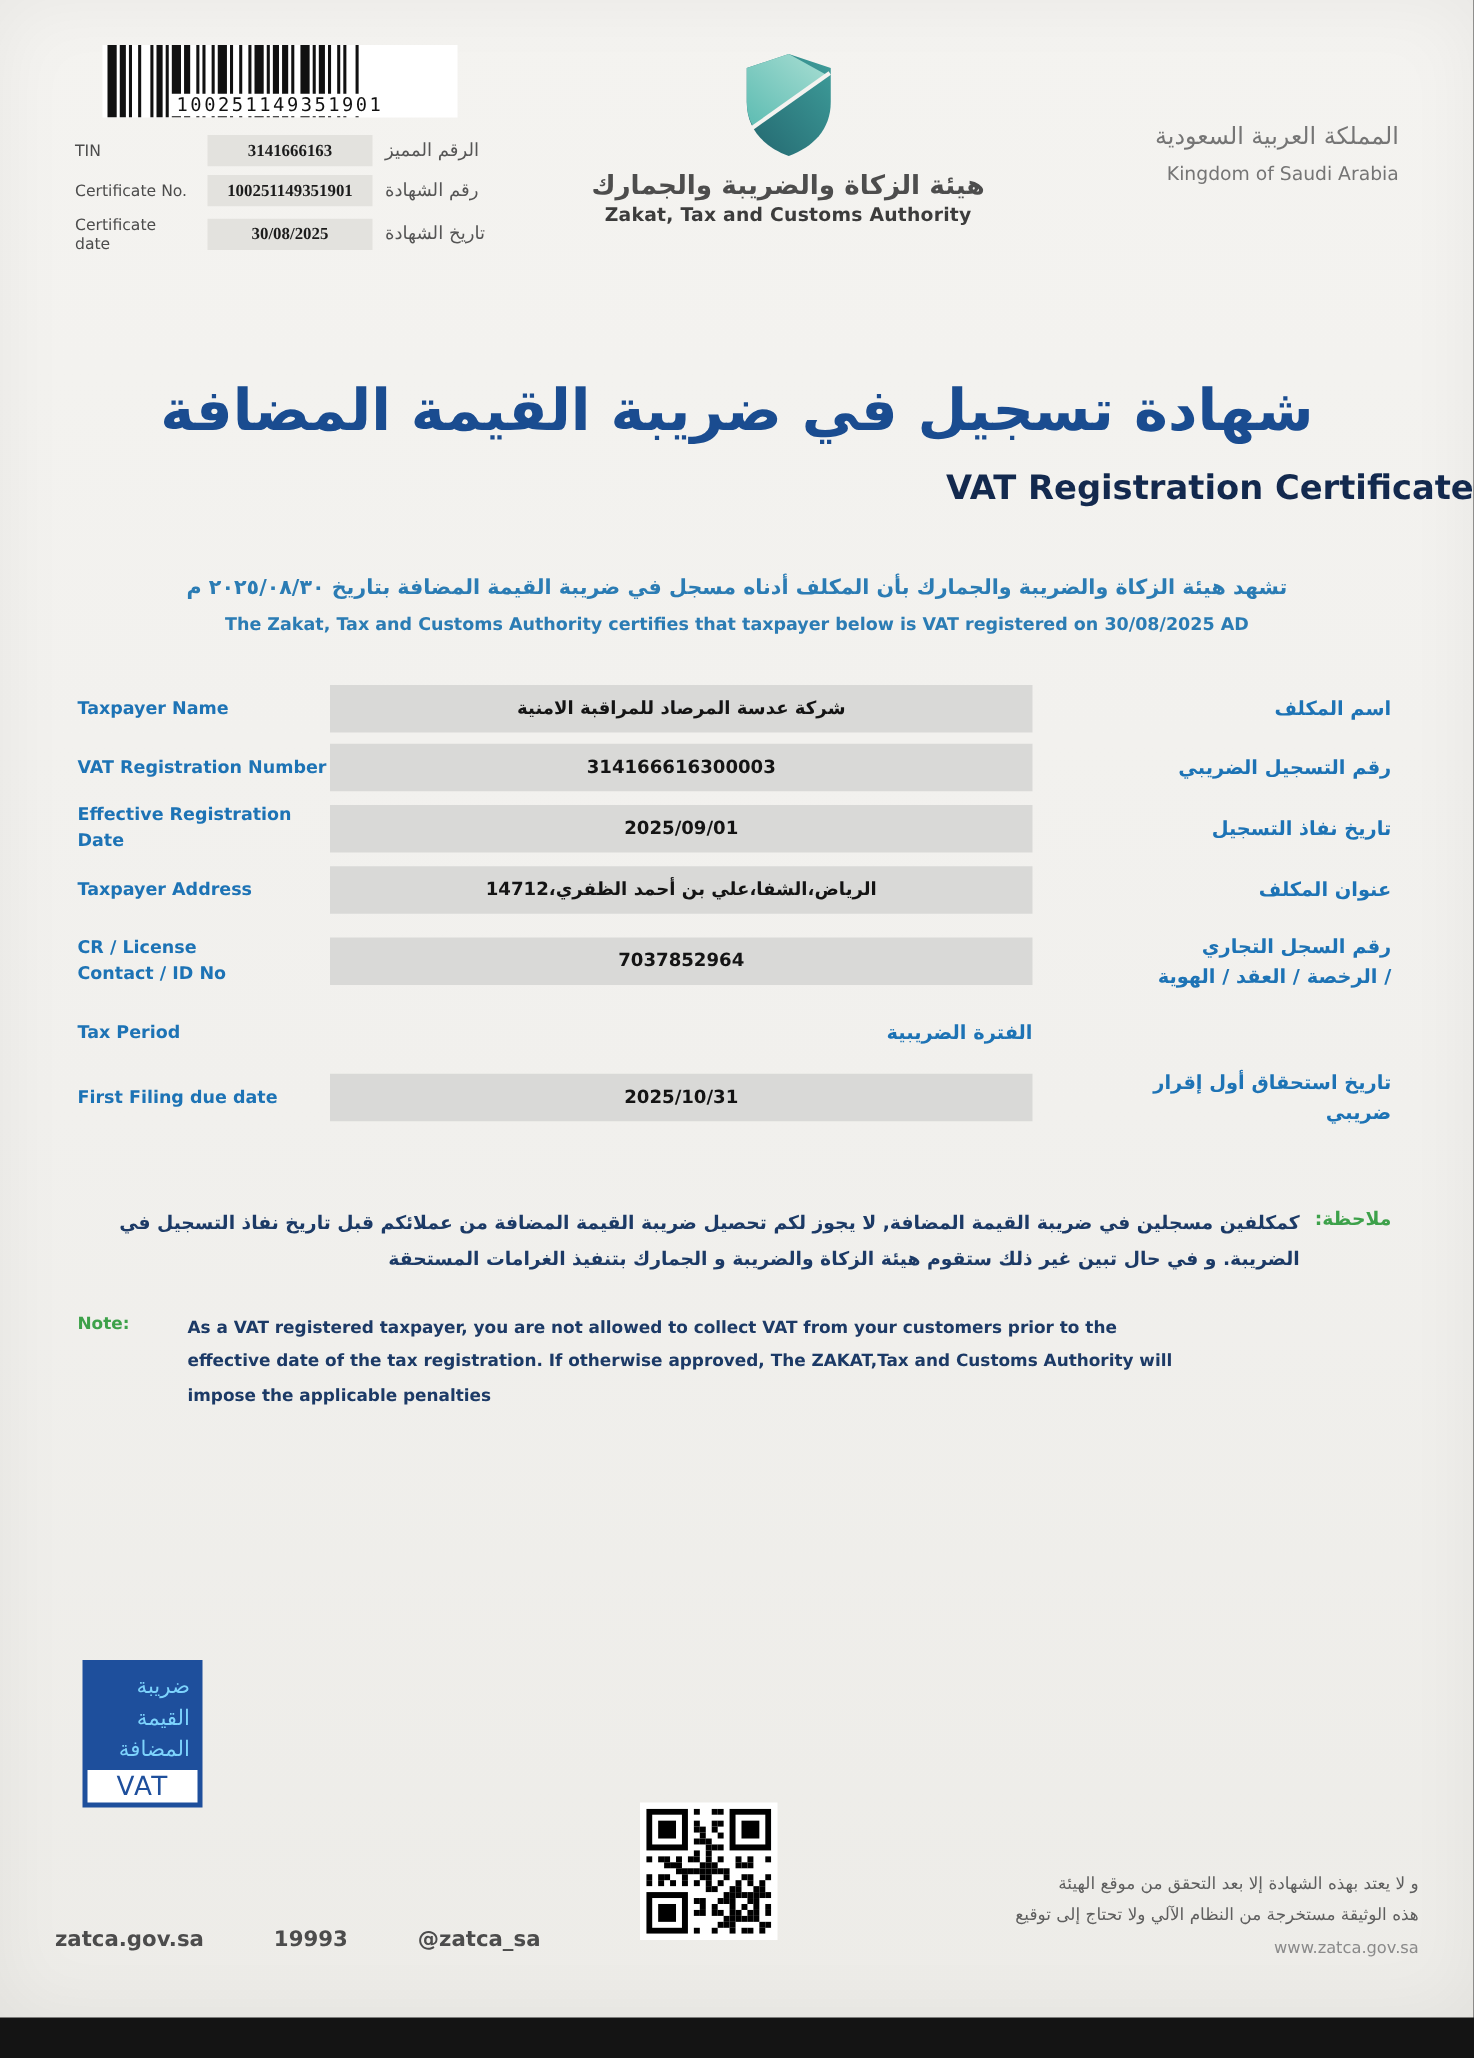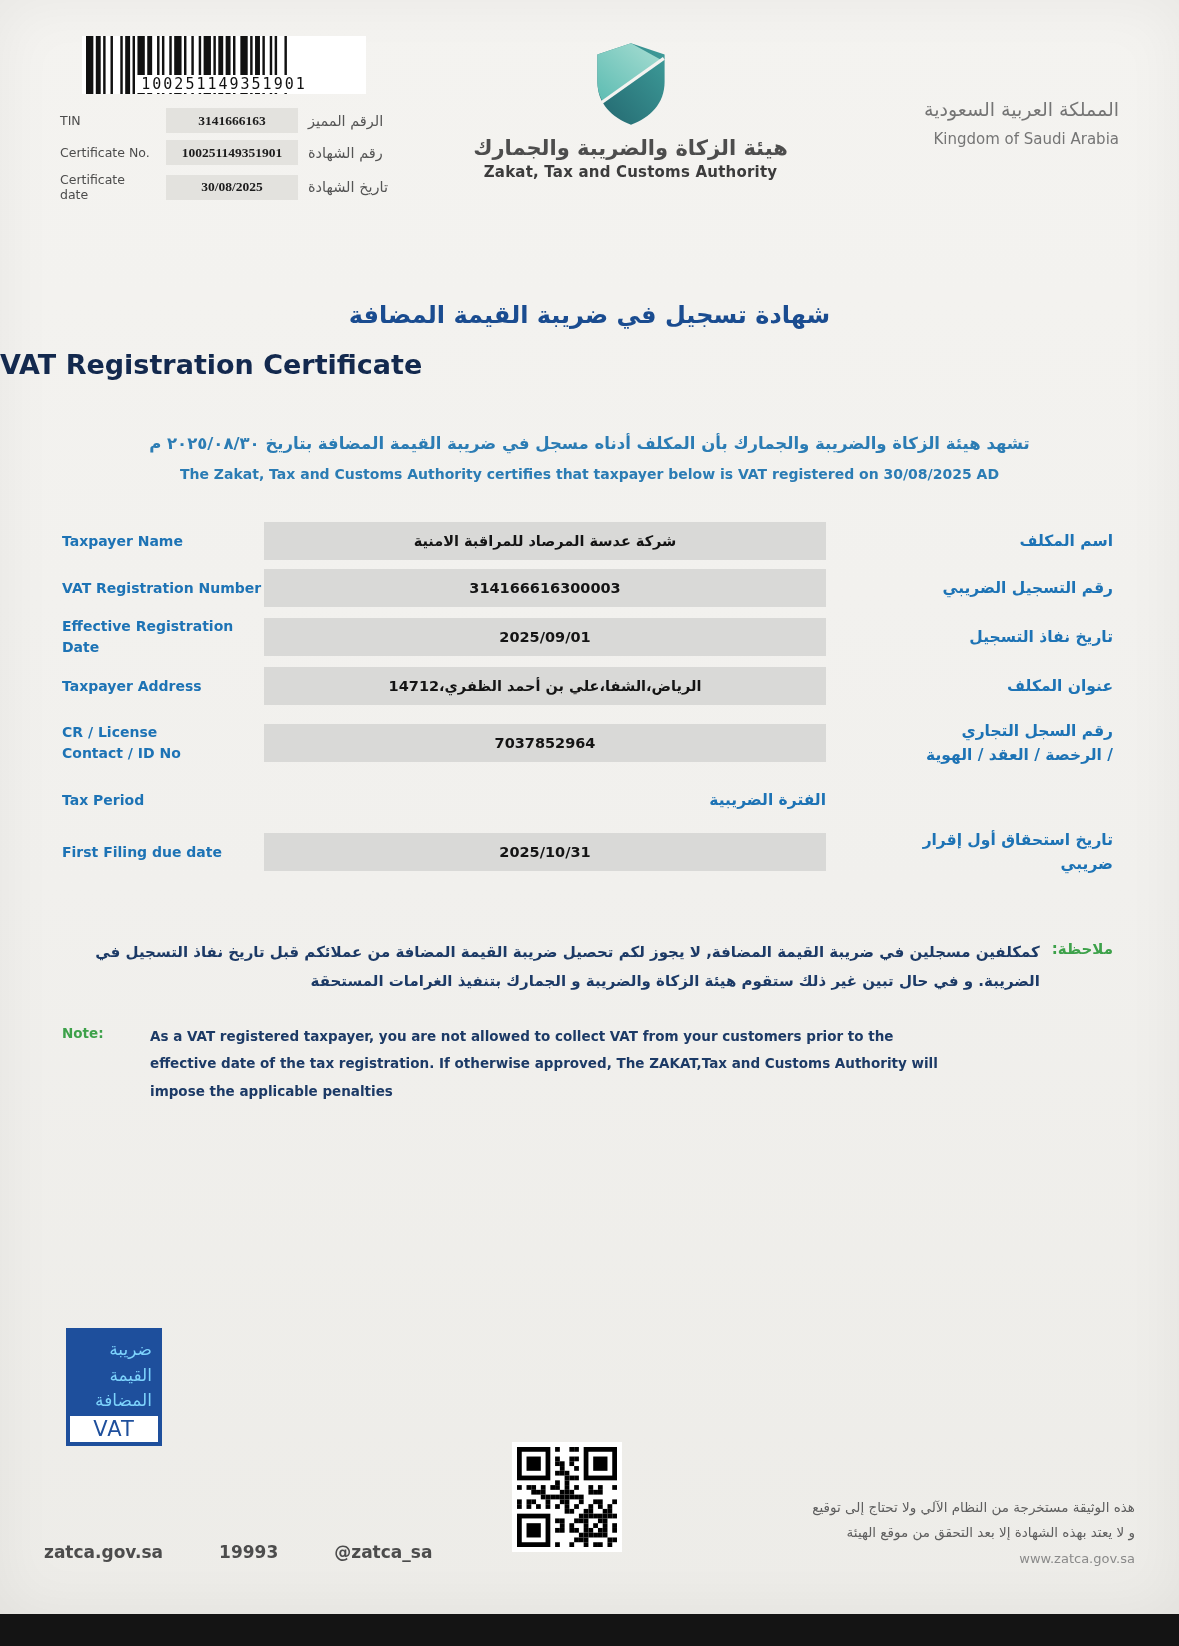--- a/index.html
+++ b/index.html
@@ -39,22 +39,22 @@
   .hdr-center { flex:1; text-align:center; padding-top:4px; }
   .logo-svg { display:inline-block; }
   .authority-ar { font-size:21px; font-weight:bold; color:#4d4d4d; margin-top:4px; direction:rtl; }
   .authority-en { font-size:15px; font-weight:bold; color:#3c3c3c; margin-top:3px; letter-spacing:0.2px; }
 
   .hdr-right { width:290px; text-align:right; padding-top:62px; }
   .kingdom-ar { font-size:19px; color:#757575; direction:rtl; }
   .kingdom-en { font-size:15px; color:#757575; margin-top:10px; }
 
   
-  .title-ar { margin-top:92px; text-align:center; font-size:24px; font-weight:bold; color:#1a4c90; direction:rtl; }
-  .title-en { margin-top:20px; text-align:left; font-size:27px; font-weight:bold; color:#13294e; }
+  .title-ar { margin-top:92px; text-align:center; font-size:46px; font-weight:bold; color:#1a4c90; direction:rtl; }
+  .title-en { margin-top:20px; text-align:right; font-size:27px; font-weight:bold; color:#13294e; }
 
   .stmt-ar { margin-top:54px; text-align:center; font-size:16.5px; font-weight:bold; color:#2b7cb4; direction:rtl; }
   .stmt-en { margin-top:13px; text-align:center; font-size:14px; font-weight:bold; color:#2b7cb4; }
 
   
   .fields { margin:40px 66px 0 62px; }
   .field-row { display:grid; grid-template-columns:202px 562px 1fr; align-items:center; margin-bottom:9px; min-height:38px; }
   .field-row.tall { min-height:58px; }
   .f-label-en { font-size:14px; font-weight:bold; color:#1d73b5; line-height:1.5; }
   .f-value {
@@ -392,18 +392,18 @@
         <rect x="70" y="0" width="35" height="35" fill="#000"></rect>
         <rect x="75" y="5" width="25" height="25" fill="#fff"></rect>
         <rect x="80" y="10" width="15" height="15" fill="#000"></rect>
         <rect x="0" y="70" width="35" height="35" fill="#000"></rect>
         <rect x="5" y="75" width="25" height="25" fill="#fff"></rect>
         <rect x="10" y="80" width="15" height="15" fill="#000"></rect>
       </svg>
   </div>
 
   <div class="disclaimer">
+    <div class="d-ar">و لا يعتد بهذه الشهادة إلا بعد التحقق من موقع الهيئة</div>
     <div class="d-ar">هذه الوثيقة مستخرجة من النظام الآلي ولا تحتاج إلى توقيع</div>
-    <div class="d-ar">و لا يعتد بهذه الشهادة إلا بعد التحقق من موقع الهيئة</div>
     <div class="d-url">www.zatca.gov.sa</div>
   </div>
 
 </div>
 
 </body></html>

